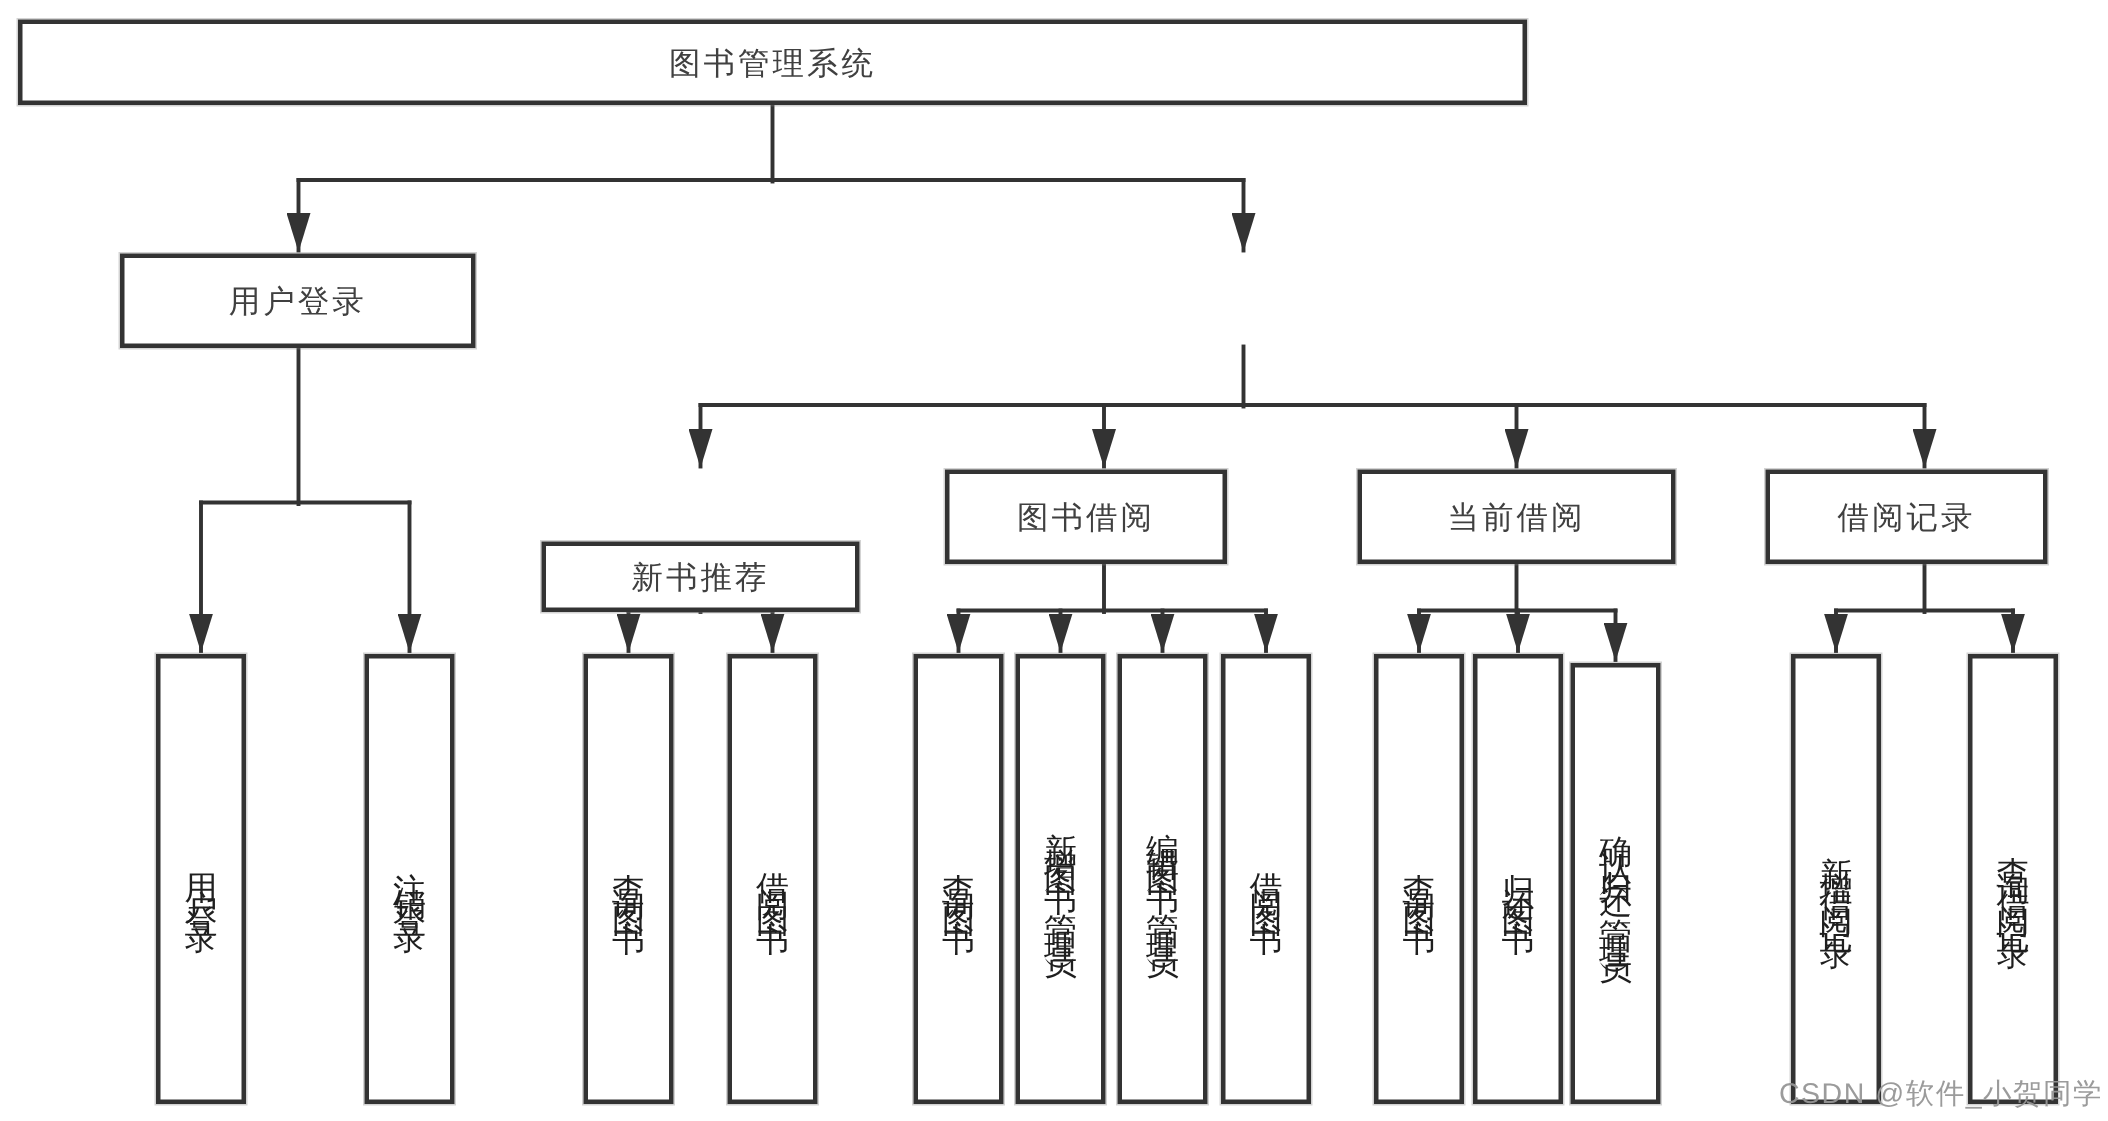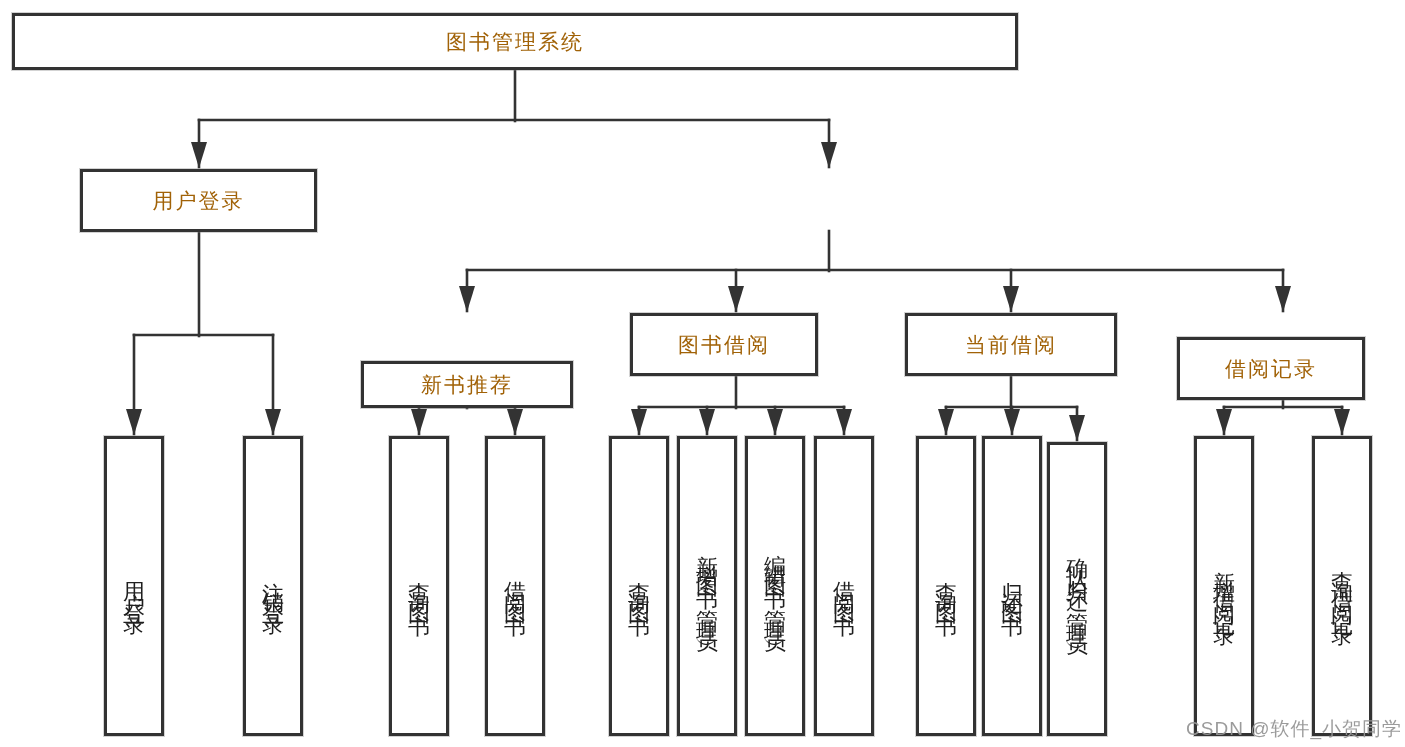--- a/index.html
+++ b/index.html
@@ -24,21 +24,21 @@
   .node {
     position: absolute;
     box-sizing: border-box;
     border: 3px solid #333333;
     background: #ffffff;
     display: flex;
     align-items: center;
     justify-content: center;
     font-size: 21px;
     letter-spacing: 2px;
-    color: #a16207;
+    color: #404040;
     z-index: 2;
     box-shadow: 0 0 0 1px rgba(130,130,130,0.35);
   }
   .leaf {
     position: absolute;
     box-sizing: border-box;
     width: 60px;
     height: 300px;
     border: 3px solid #333333;
     background: #ffffff;
@@ -122,21 +122,21 @@
     </g>
   </svg>
 
   <div class="node" style="left:12px; top:13px; width:1006px; height:57px;">图书管理系统</div>
 
   <div class="node" style="left:80px; top:169px; width:237px; height:63px;">用户登录</div>
 
   <div class="node" style="left:361px; top:313px; width:212px; height:47px;margin-top:48px;">新书推荐</div>
   <div class="node" style="left:630px; top:313px; width:188px; height:63px;">图书借阅</div>
   <div class="node" style="left:905px; top:313px; width:212px; height:63px;">当前借阅</div>
-  <div class="node" style="left:1177px; top:313px; width:188px; height:63px;margin-top:24px;">借阅记录</div>
+  <div class="node" style="left:1177px; top:313px; width:188px; height:63px;">借阅记录</div>
 
   <div class="leaf" style="left:104px; top:436px;">用户登录</div>
   <div class="leaf" style="left:243px; top:436px;">注销登录</div>
 
   <div class="leaf" style="left:389px; top:436px;">查询图书</div>
   <div class="leaf" style="left:485px; top:436px;">借阅图书</div>
 
   <div class="leaf" style="left:609px; top:436px;">查询图书</div>
   <div class="leaf" style="left:677px; top:436px;">新增图书（管理员）</div>
   <div class="leaf" style="left:745px; top:436px;">编辑图书（管理员）</div>

